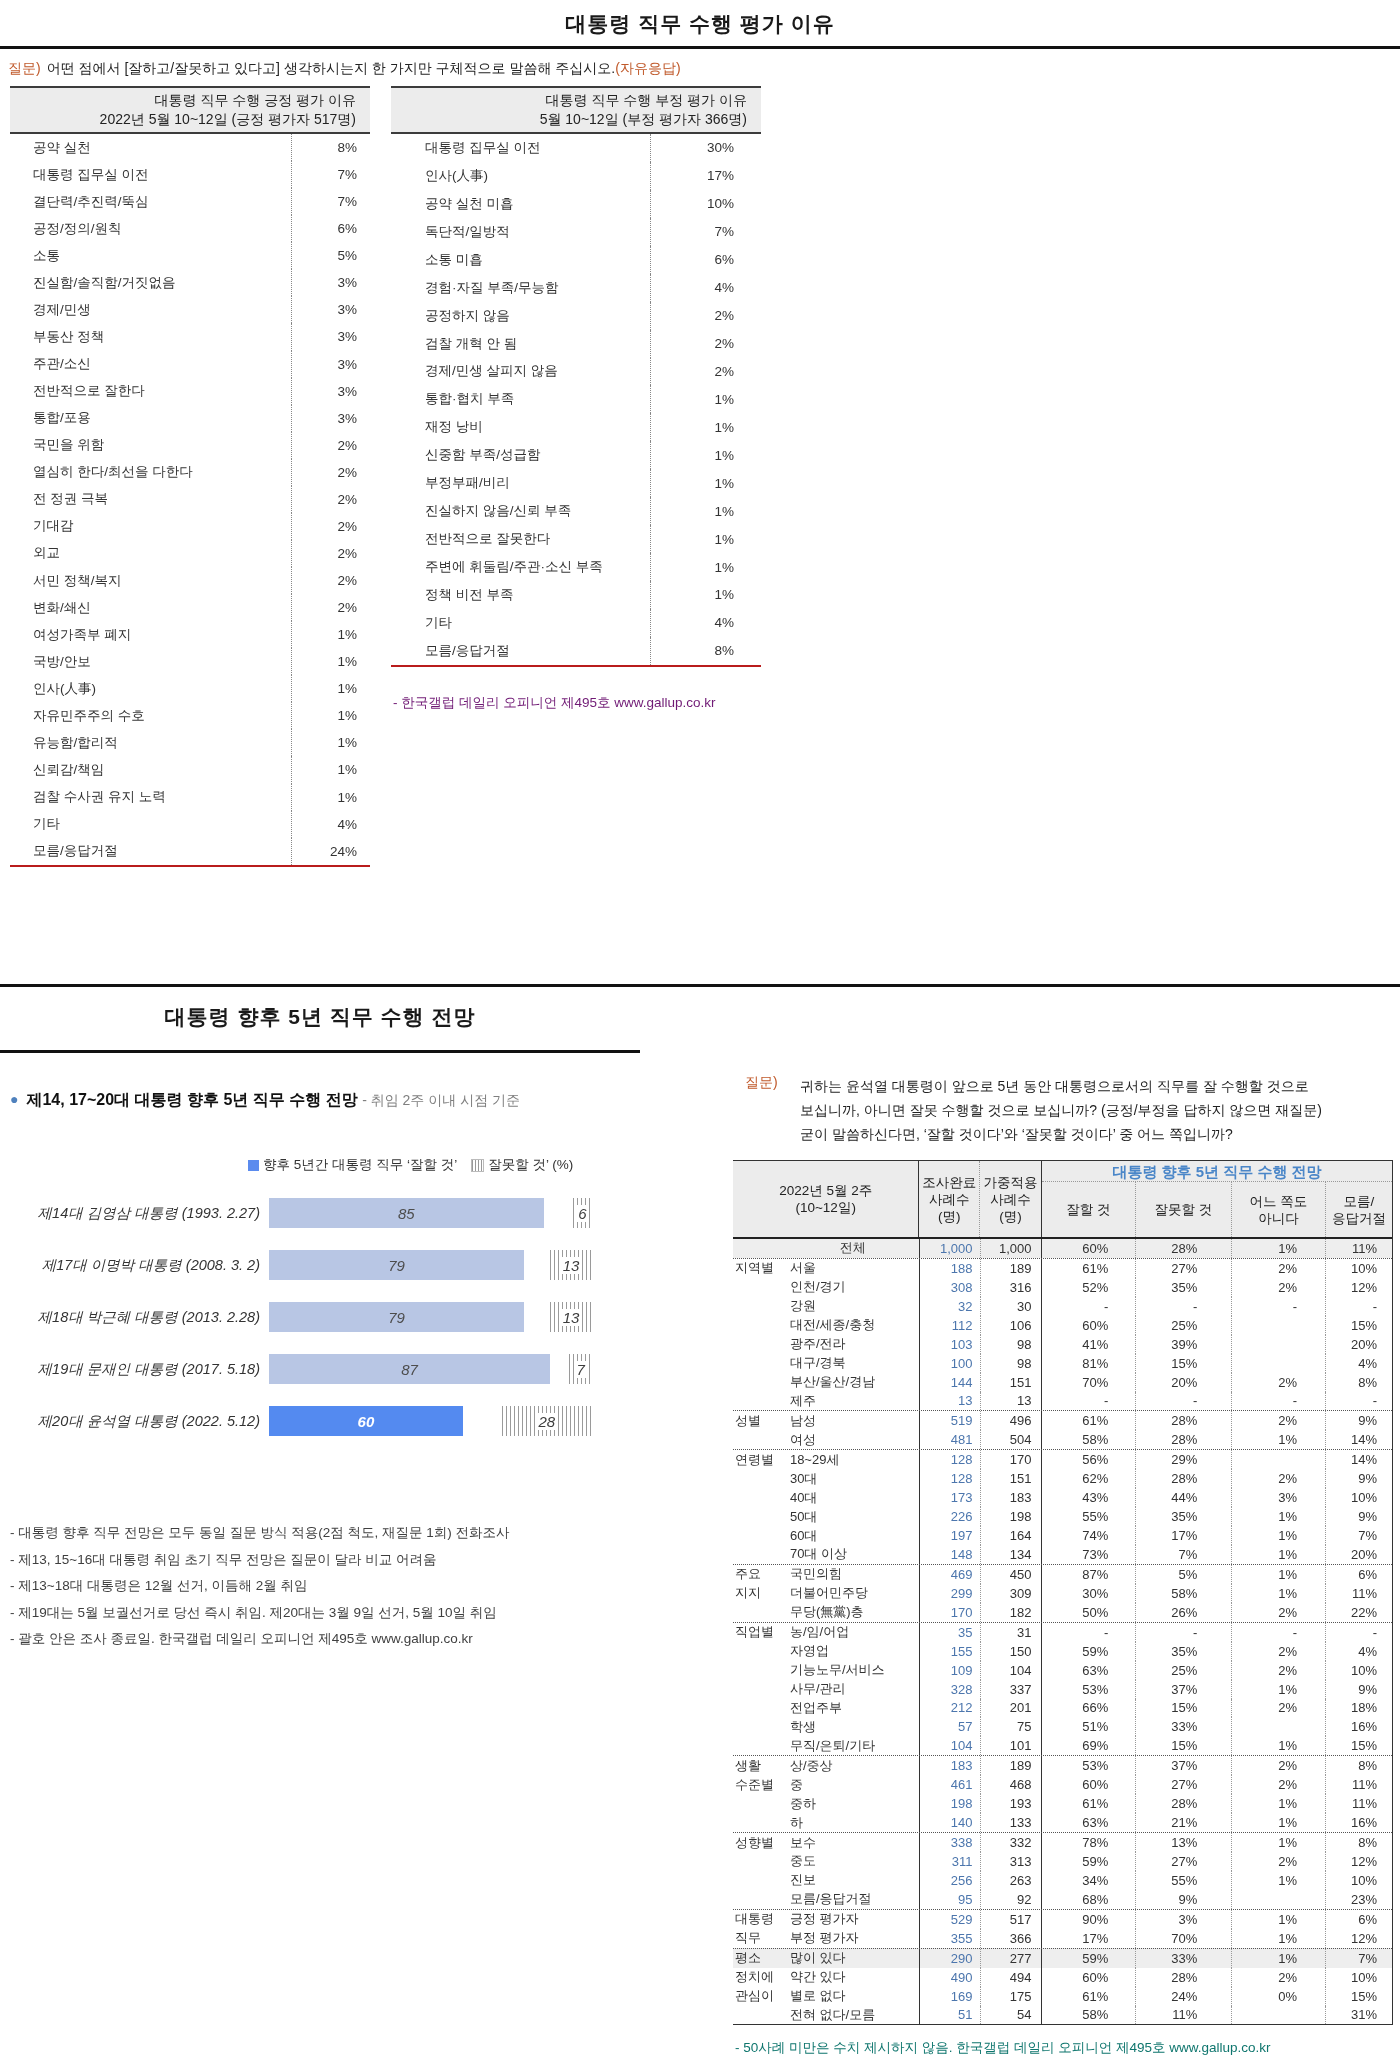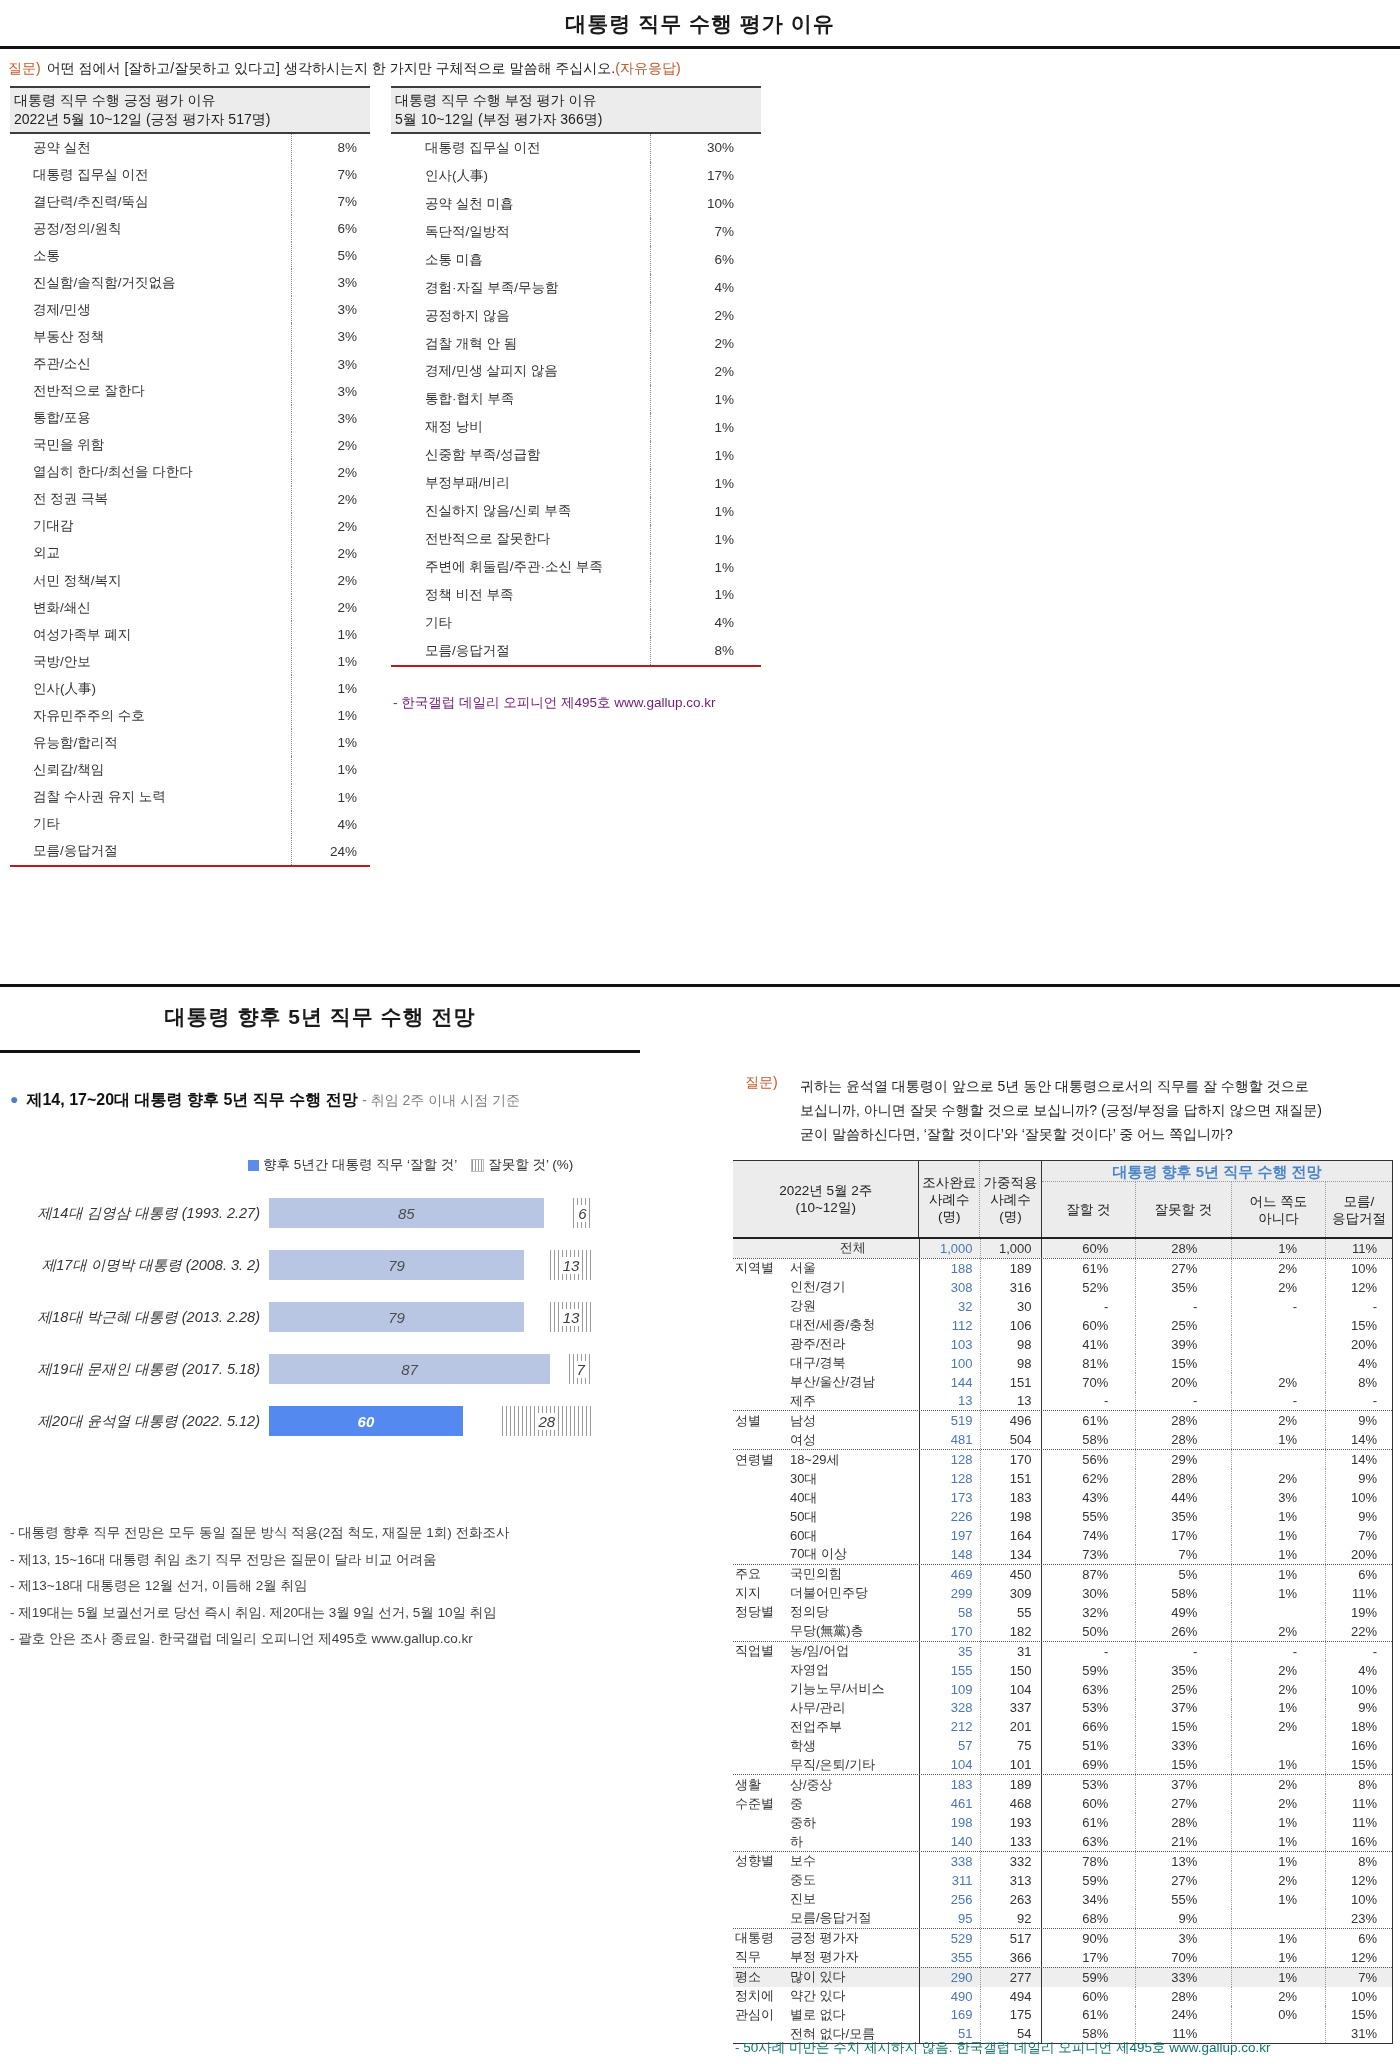--- a/index.html
+++ b/index.html
@@ -7,21 +7,21 @@
   .page{position:relative;width:1400px;height:2064px;background:#fff;overflow:hidden;}
   .rule{position:absolute;background:#111;height:3px;}
   
   .title1{position:absolute;top:10px;left:0;width:1400px;text-align:center;font-size:21px;font-weight:600;color:#1a1a1a;letter-spacing:1px;}
   .q1{position:absolute;top:60px;left:8px;font-size:14px;color:#222;}
   .qlabel{color:#c0592a;margin-right:6px;}
   .qsuffix{color:#c0592a;}
   .rtable{position:absolute;top:86px;}
   .rtable.pos{left:10px;width:360px;}
   .rtable.neg{left:391px;width:370px;}
-  .rhead{background:#ececec;border-top:2px solid #3c3c3c;border-bottom:2px solid #3c3c3c;text-align:left;padding:3px 4px;font-size:14px;line-height:19px;color:#222;}
+  .rhead{background:#ececec;border-top:2px solid #3c3c3c;border-bottom:2px solid #3c3c3c;text-align:right;padding:3px 14px;font-size:14px;line-height:19px;color:#222;}
   .rbody{border-bottom:2px solid #b91c1c;}
   .rrow{display:flex;align-items:center;font-size:13.5px;color:#333;}
   .pos .rrow{height:27.07px;}
   .neg .rrow{height:27.95px;}
   .rlabel{flex:1;border-right:1px dotted #888;height:100%;display:flex;align-items:center;}
   .pos .rlabel{padding-left:23px;}
   .neg .rlabel{padding-left:34px;}
   .rpct{text-align:right;}
   .pos .rpct{width:65px;padding-right:13px;}
   .neg .rpct{width:83px;padding-right:27px;}
@@ -574,30 +574,20 @@
           <span class="dc cat">지지</span>
           <span class="dc lbl">더불어민주당</span>
           <span class="dc n1">299</span>
           <span class="dc n2">309</span>
           <span class="dc p1">30%</span>
           <span class="dc p2">58%</span>
           <span class="dc p3">1%</span>
           <span class="dc p4">11%</span>
         </div>
         <div class="drow">
-          <span class="dc cat">정당별</span>
-          <span class="dc lbl">정의당</span>
-          <span class="dc n1">58</span>
-          <span class="dc n2">55</span>
-          <span class="dc p1">32%</span>
-          <span class="dc p2">49%</span>
-          <span class="dc p3"></span>
-          <span class="dc p4">19%</span>
-        </div>
-        <div class="drow">
           <span class="dc cat"></span>
           <span class="dc lbl">무당(無黨)층</span>
           <span class="dc n1">170</span>
           <span class="dc n2">182</span>
           <span class="dc p1">50%</span>
           <span class="dc p2">26%</span>
           <span class="dc p3">2%</span>
           <span class="dc p4">22%</span>
         </div>
         <div class="drow sep">

